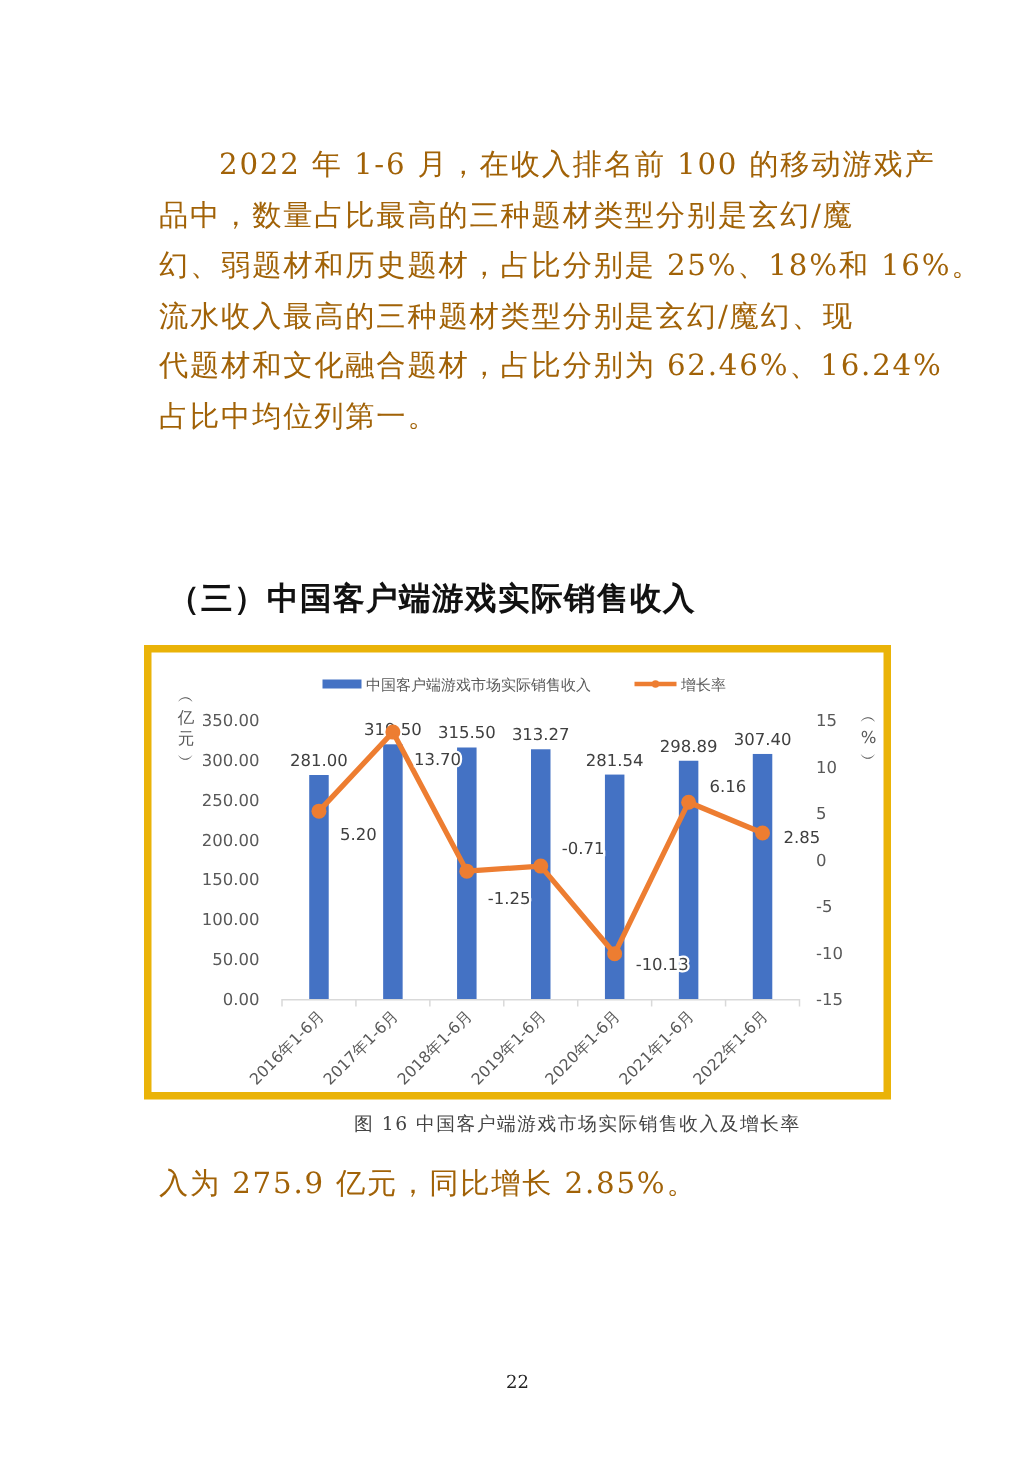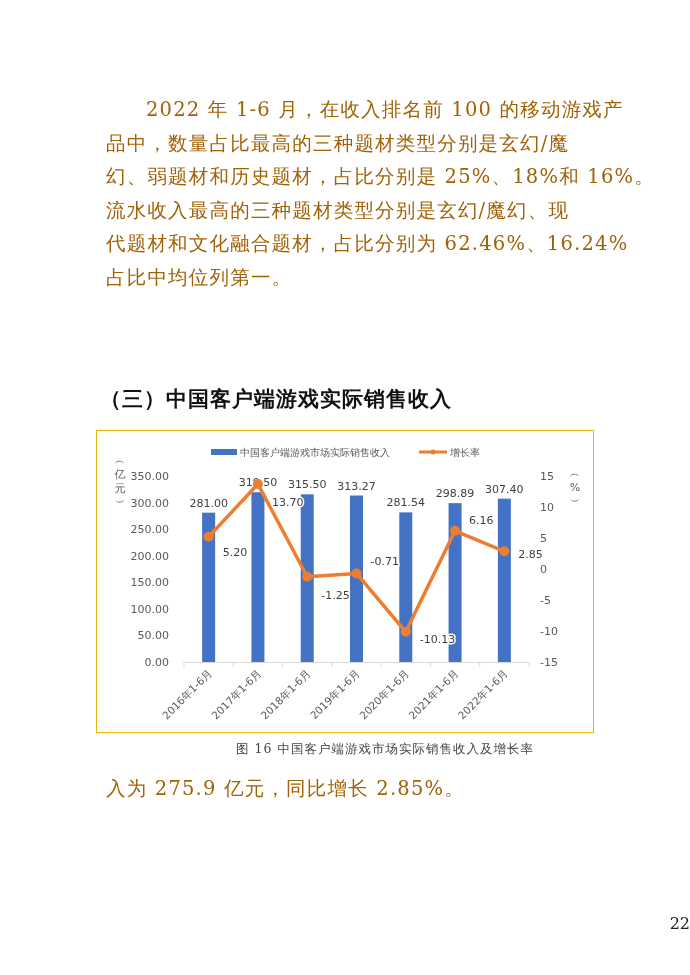--- a/index.html
+++ b/index.html
@@ -9,37 +9,37 @@
     }
     .para {
       position: absolute; left: 106px; width: 500px;
       font-size: 19.5px; line-height: 33.5px; letter-spacing: 1.2px;
       color: #a16207;
     }
     .para .line { display: block; white-space: nowrap; }
     .para .line.indent { padding-left: 40px; }
     #para1 { top: 93px; }
     #section-heading {
-      position: absolute; left: 100px; top: 385px;
+      position: absolute; left: 112px; top: 385px;
       font-family: "DejaVu Sans", "Liberation Sans", sans-serif;
       font-weight: bold; font-size: 21px; letter-spacing: 1px; color: #111;
     }
     #chart-frame {
       position: absolute; left: 96px; top: 430px; width: 498px; height: 303px;
-      border: 1px solid #eab308; background: #fff; box-sizing: border-box;
+      border: 5px solid #eab308; background: #fff; box-sizing: border-box;
     }
     #chart-svg { position: absolute; left: 0; top: 0; }
     #caption {
       position: absolute; left: 0; width: 690px; top: 741px; text-align: center;
       font-size: 12.5px; letter-spacing: 1px; color: #444; padding-left: 40px;
     }
     #para2 { top: 772px; }
     #page-number {
-      position: absolute; left: 0; width: 690px; top: 914px; text-align: right;
-      font-size: 16px; color: #222;
+      position: absolute; left: 0; width: 690px; top: 914px; text-align: center;
+      font-size: 12px; color: #222;
     }
   </style>
 </head>
 <body>
 
 <div id="para1" class="para">
   <span class="line indent">2022 年 1-6 月，在收入排名前 100 的移动游戏产</span>
   <span class="line">品中，数量占比最高的三种题材类型分别是玄幻/魔</span>
   <span class="line">幻、弱题材和历史题材，占比分别是 25%、18%和 16%。</span>
   <span class="line">流水收入最高的三种题材类型分别是玄幻/魔幻、现</span>

